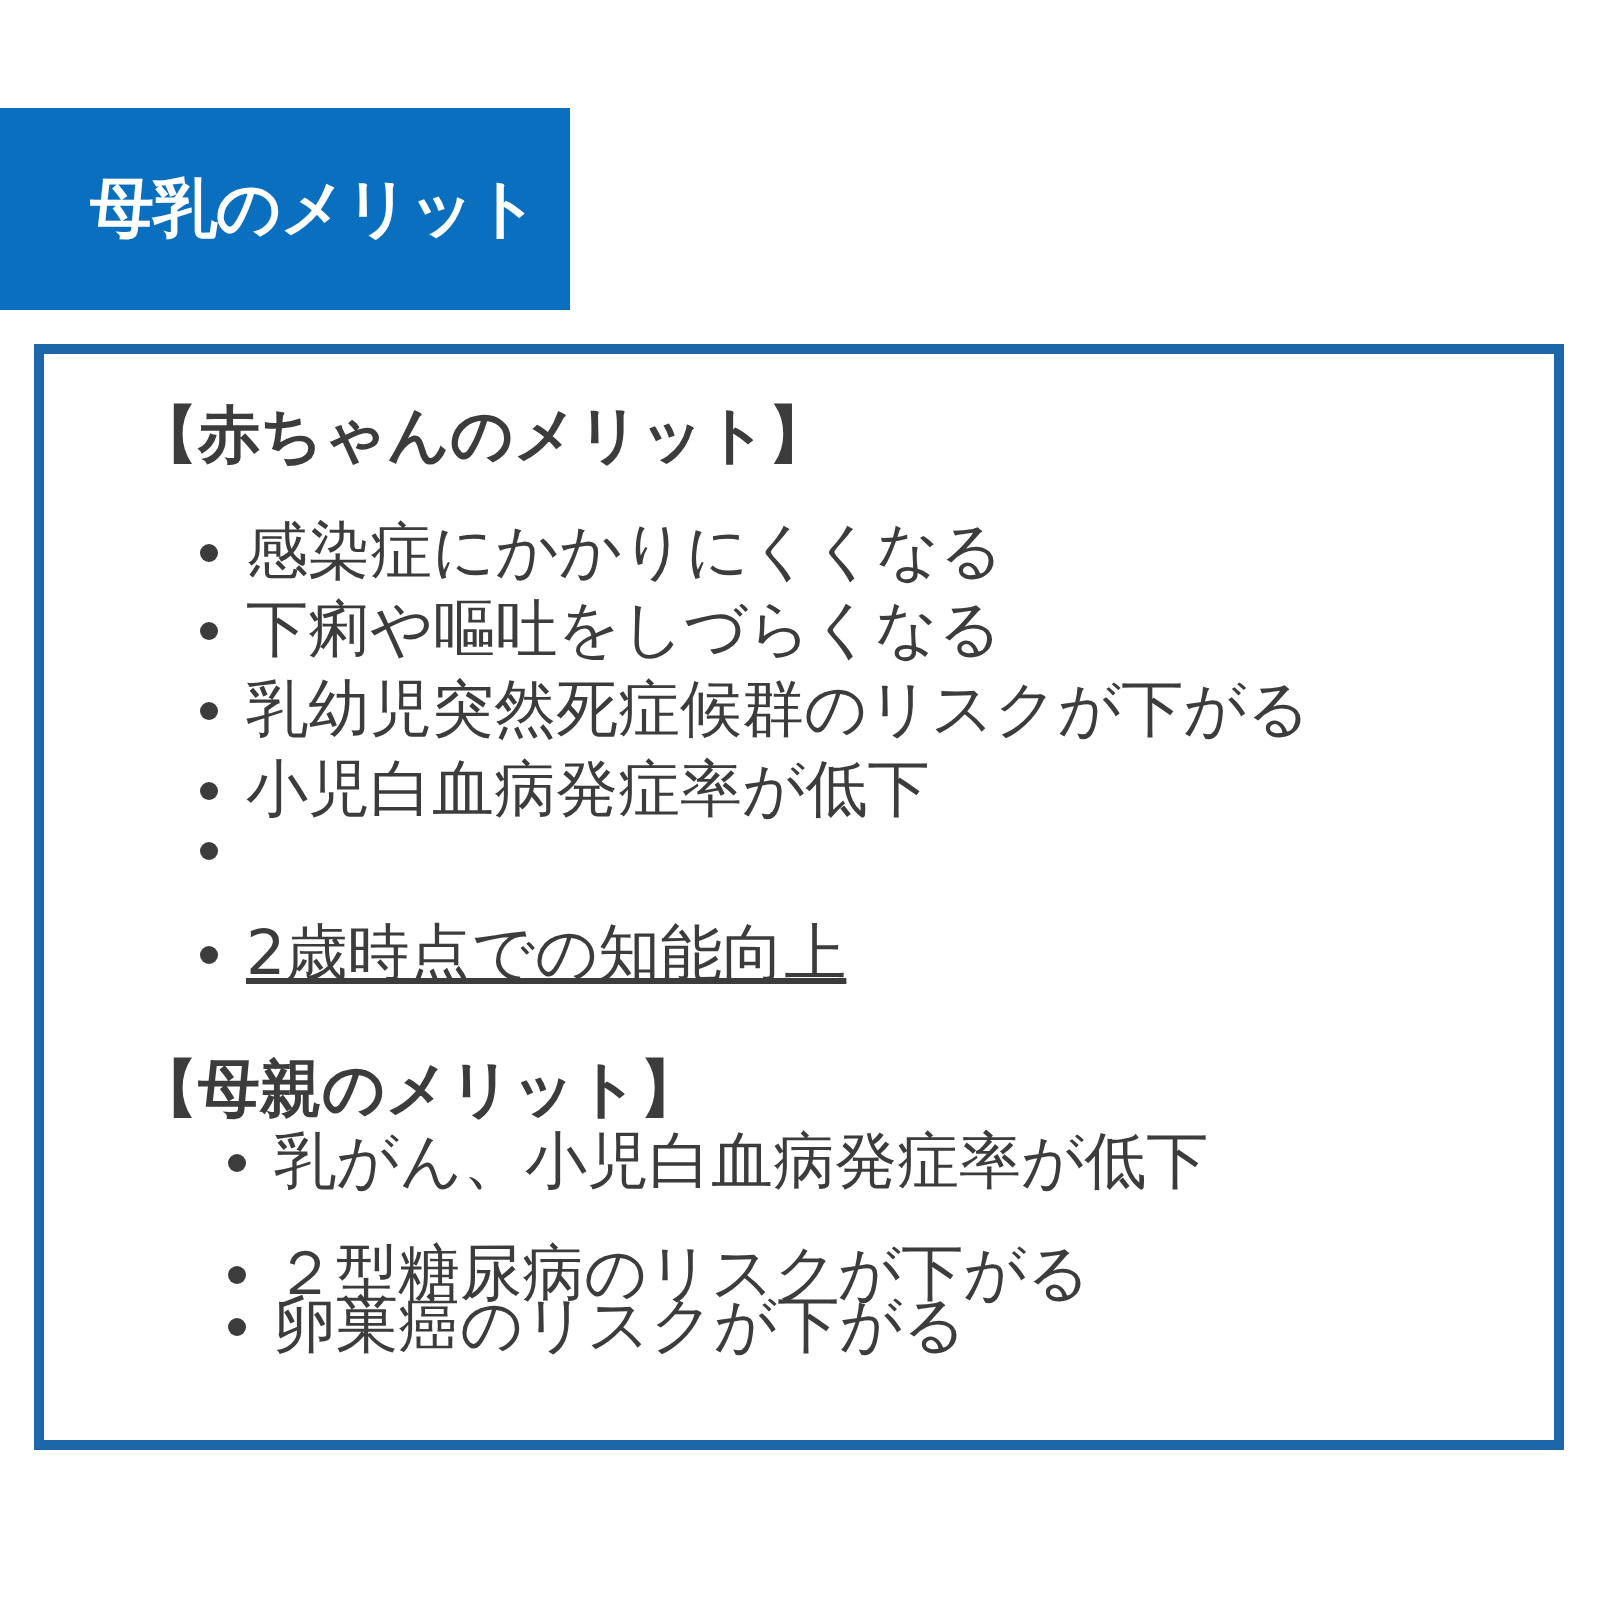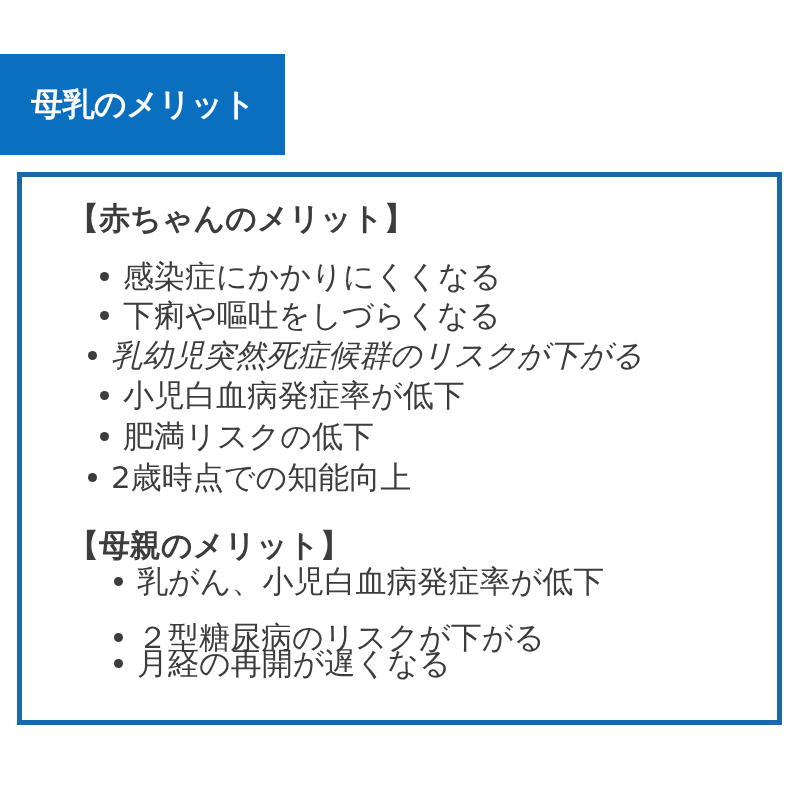--- a/index.html
+++ b/index.html
@@ -17,21 +17,21 @@
     .banner {
       position: absolute;
       left: 0;
       top: 54px;
       width: 285px;
       height: 101px;
       background: #0b6fc0;
       display: flex;
       align-items: center;
       box-sizing: border-box;
-      padding-left: 31px;
+      padding-left: 45px;
     }
     .banner-title {
       color: #ffffff;
       font-weight: bold;
       font-size: 32px;
       letter-spacing: -0.5px;
       white-space: nowrap;
     }
     .box {
       position: absolute;
@@ -82,43 +82,42 @@
 <div class="section-header" style="left:68px; top:203px;">【赤ちゃんのメリット】</div>
 
 <div class="item" style="left:94px; top:261px;">
   <span class="bullet"></span>
   <span>感染症にかかりにくくなる</span>
 </div>
 <div class="item" style="left:94px; top:300px;align-items:center;">
   <span class="bullet"></span>
   <span>下痢や嘔吐をしづらくなる</span>
 </div>
-<div class="item" style="left:82px; top:340px;font-style:italic;">
+<div class="item" style="left:94px; top:340px;">
   <span class="bullet"></span>
   <span>乳幼児突然死症候群のリスクが下がる</span>
 </div>
 <div class="item" style="left:94px; top:380px;">
   <span class="bullet"></span>
   <span>小児白血病発症率が低下</span>
 </div>
 <div class="item" style="left:94px; top:421px;">
   <span class="bullet"></span>
-  <span>肥満リスクの低下</span>
 </div>
-<div class="item" style="left:82px; top:462px;">
+<div class="item" style="left:94px; top:462px;text-decoration:underline;">
   <span class="bullet"></span>
   <span>2歳時点での知能向上</span>
 </div>
 
 <div class="section-header" style="left:68px; top:530px;">【母親のメリット】</div>
 
 <div class="item" style="left:108px; top:566px;">
   <span class="bullet"></span>
   <span>乳がん、小児白血病発症率が低下</span>
 </div>
 <div class="item" style="left:108px; top:622px;">
   <span class="bullet"></span>
   <span>２型糖尿病のリスクが下がる</span>
 </div>
 <div class="item" style="left:108px; top:648px;">
   <span class="bullet"></span>
-  <span>月経の再開が遅くなる</span>
+  <span>卵巣癌のリスクが下がる</span>
 </div>
 
 </body></html>

